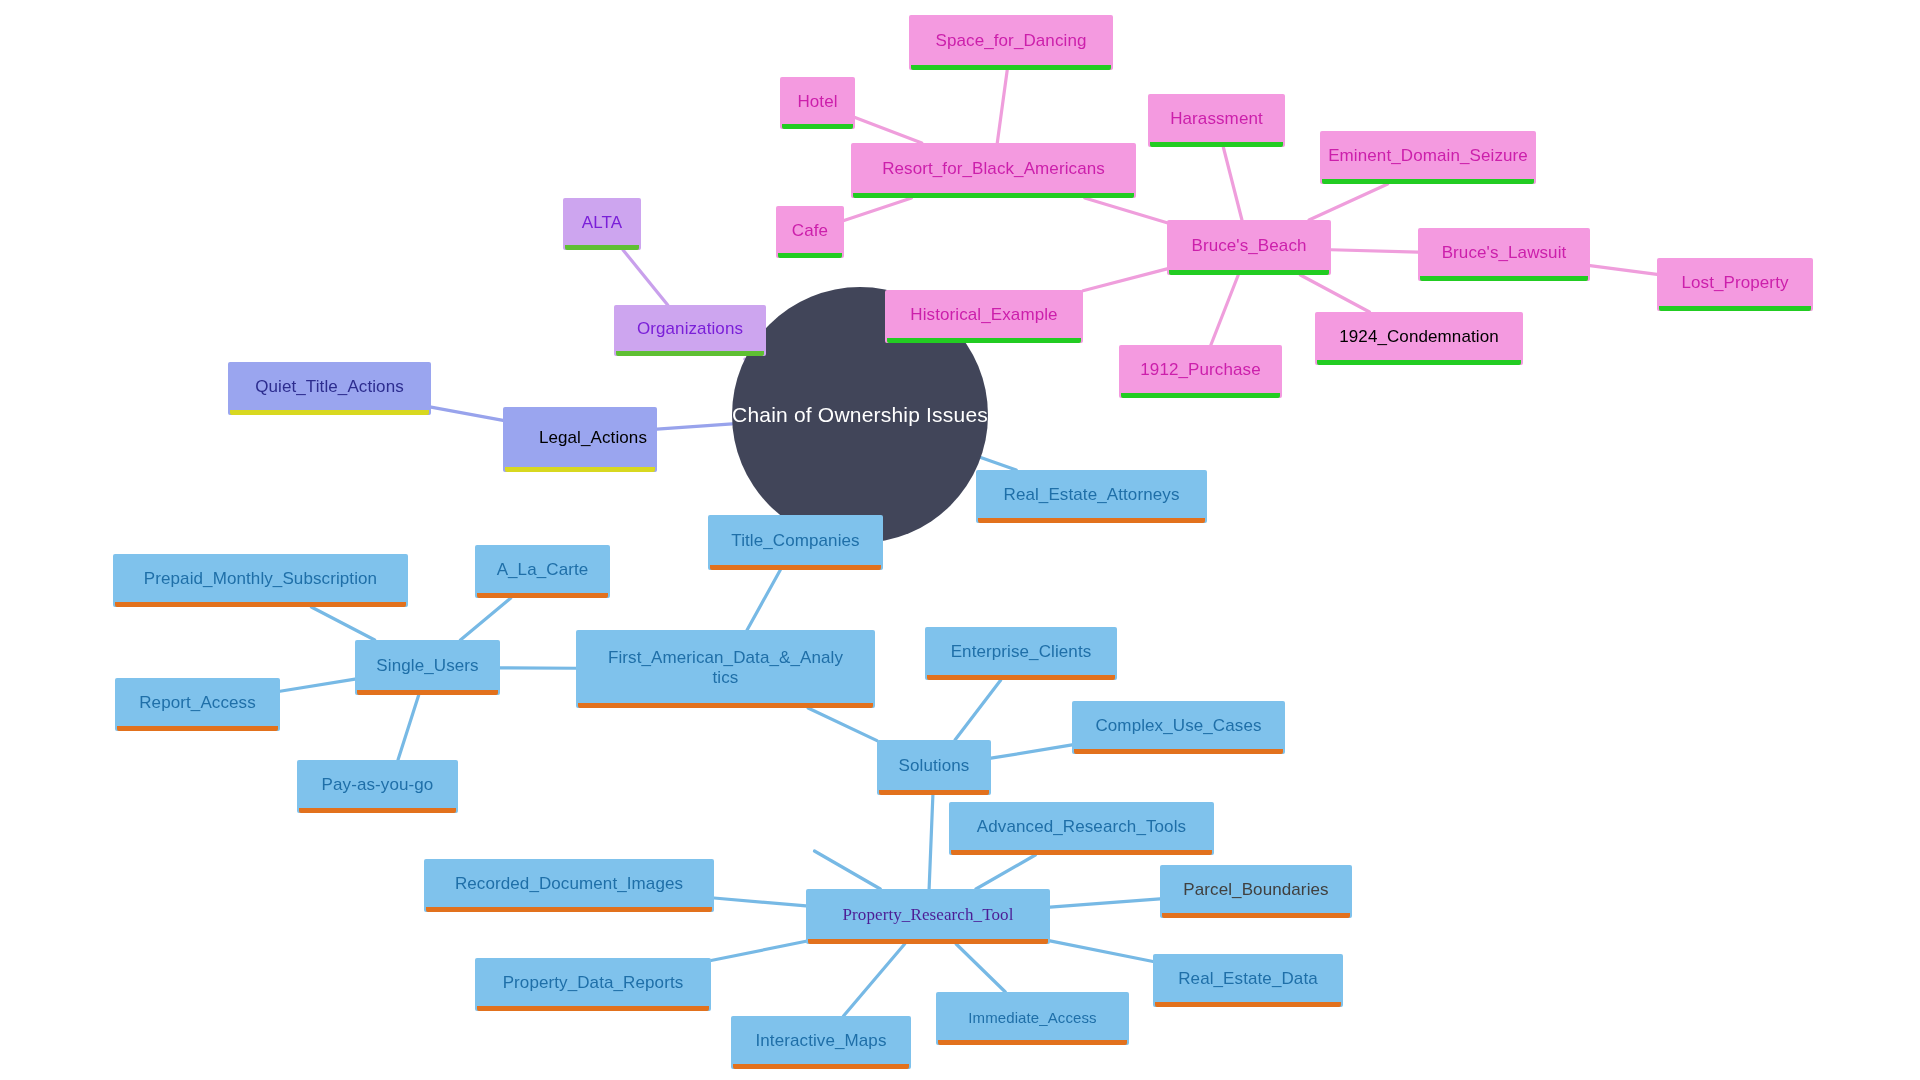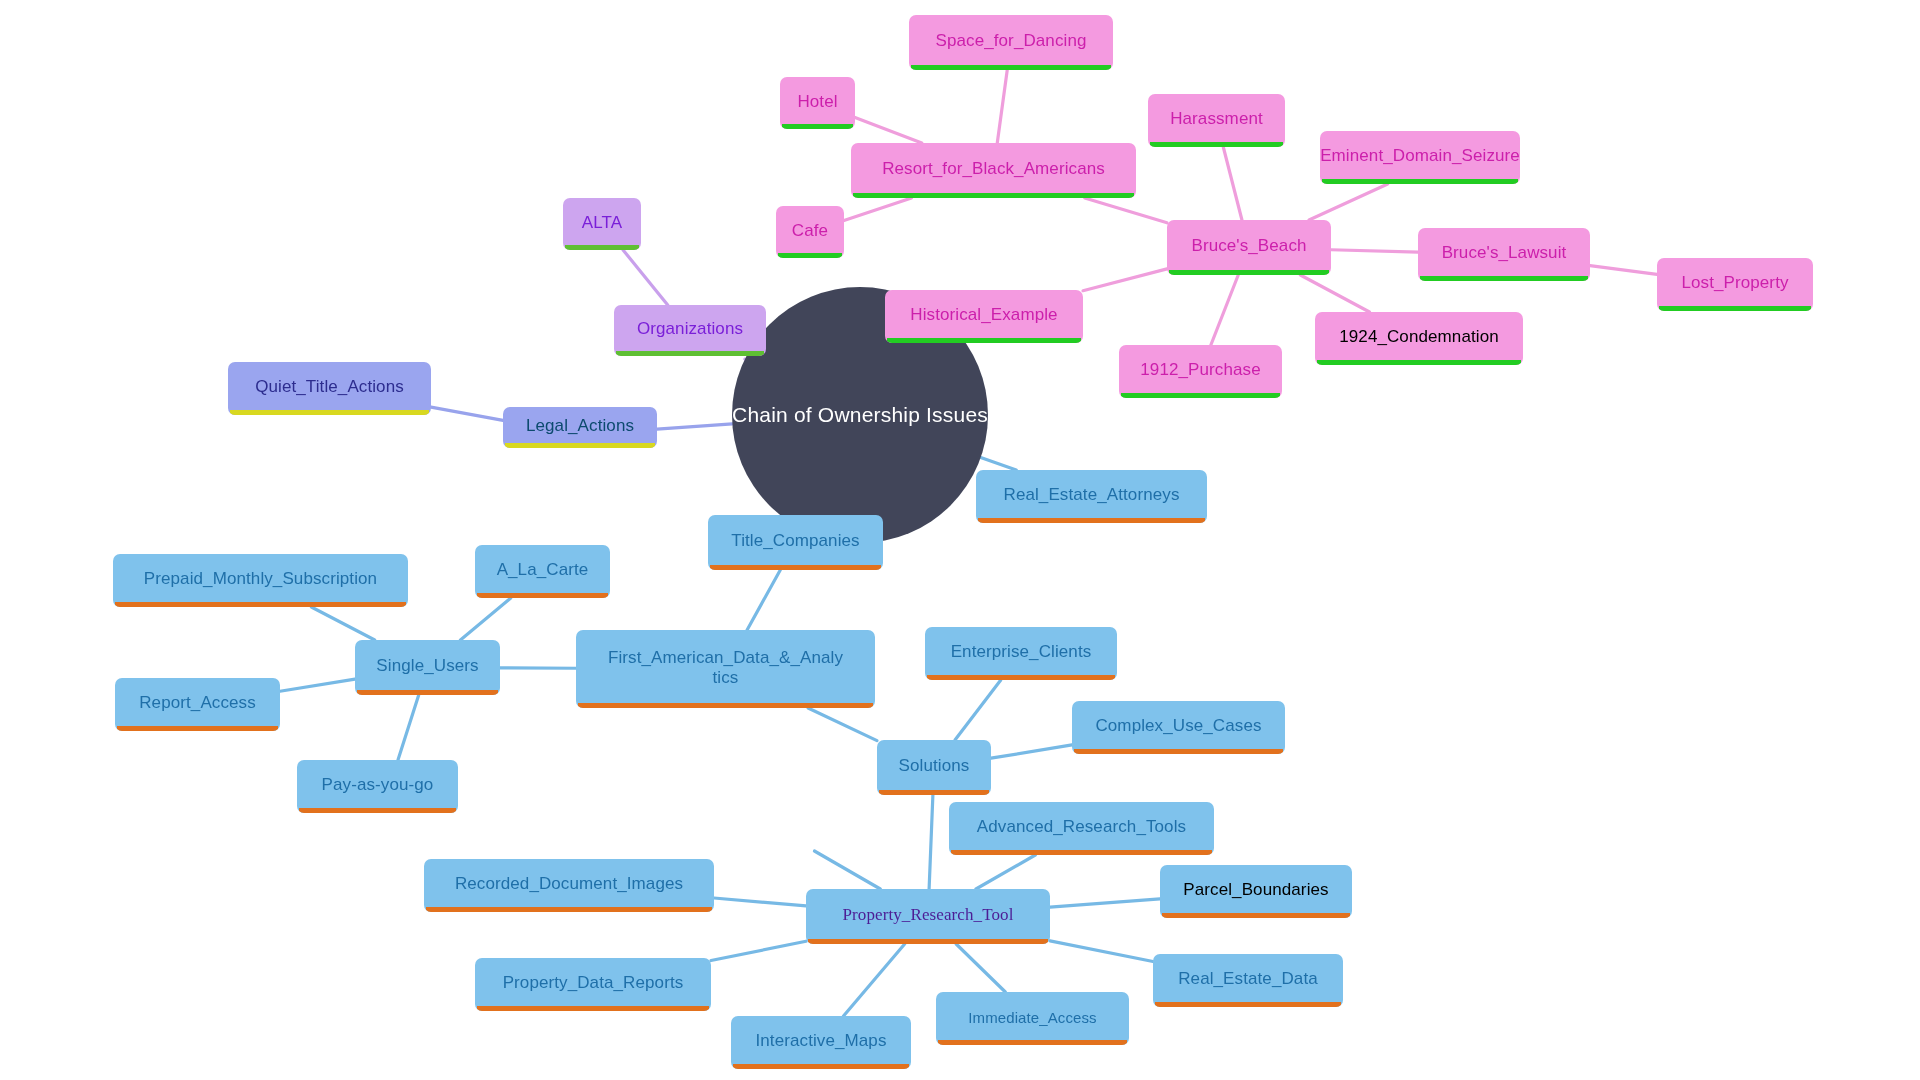--- a/index.html
+++ b/index.html
@@ -32,21 +32,21 @@
     width: 1920px;
     height: 1080px;
   }
   .node {
     position: absolute;
     box-sizing: border-box;
     display: flex;
     align-items: center;
     justify-content: center;
     text-align: center;
-    border-radius: 7px;
+    border-radius: 2px;
     padding: 7px 10px 9px 10px;
     line-height: 1.18;
     letter-spacing: 0.1px;
     white-space: pre-line;
     overflow: hidden;
   }
   .node .underline {
     position: absolute;
     left: 2px;
     right: 2px;
@@ -114,45 +114,45 @@
     </svg>
   <div id="node-layer">
     <div class="root-node" id="root-node" style="left: 732px; top: 287px; width: 256px; height: 256px; background: rgb(65, 69, 89); color: rgb(255, 255, 255); font-size: 21px;">
       <span>Chain of Ownership Issues</span>
     </div>
   <div class="node" style="left: 909px; top: 15px; width: 204px; height: 55px; background: rgb(244, 154, 224); color: rgb(204, 31, 171); font-size: 17px;"><span class="node-label">Space_for_Dancing</span><span class="underline" style="background: rgb(34, 204, 34);"></span></div>
       <div class="node" style="left: 780px; top: 77px; width: 75px; height: 52px; background: rgb(244, 154, 224); color: rgb(204, 31, 171); font-size: 17px;"><span class="node-label">Hotel</span><span class="underline" style="background: rgb(34, 204, 34);"></span></div>
       <div class="node" style="left: 851px; top: 143px; width: 285px; height: 55px; background: rgb(244, 154, 224); color: rgb(204, 31, 171); font-size: 17px;"><span class="node-label">Resort_for_Black_Americans</span><span class="underline" style="background: rgb(34, 204, 34);"></span></div>
       <div class="node" style="left: 776px; top: 206px; width: 68px; height: 52px; background: rgb(244, 154, 224); color: rgb(204, 31, 171); font-size: 17px;"><span class="node-label">Cafe</span><span class="underline" style="background: rgb(34, 204, 34);"></span></div>
       <div class="node" style="left: 1148px; top: 94px; width: 137px; height: 53px; background: rgb(244, 154, 224); color: rgb(204, 31, 171); font-size: 17px;"><span class="node-label">Harassment</span><span class="underline" style="background: rgb(34, 204, 34);"></span></div>
-      <div class="node" style="left: 1320px; top: 131px; width: 200px; height: 53px; background: rgb(244, 154, 224); color: rgb(204, 31, 171); font-size: 17px; text-align: center;"><span class="node-label">Eminent_Domain_Seizure</span><span class="underline" style="background: rgb(34, 204, 34);"></span></div>
+      <div class="node" style="left: 1320px; top: 131px; width: 216px; height: 53px; background: rgb(244, 154, 224); color: rgb(204, 31, 171); font-size: 17px; text-align: center;"><span class="node-label">Eminent_Domain_Seizure</span><span class="underline" style="background: rgb(34, 204, 34);"></span></div>
       <div class="node" style="left: 1167px; top: 220px; width: 164px; height: 55px; background: rgb(244, 154, 224); color: rgb(204, 31, 171); font-size: 17px;"><span class="node-label">Bruce's_Beach</span><span class="underline" style="background: rgb(34, 204, 34);"></span></div>
       <div class="node" style="left: 1418px; top: 228px; width: 172px; height: 53px; background: rgb(244, 154, 224); color: rgb(204, 31, 171); font-size: 17px;"><span class="node-label">Bruce's_Lawsuit</span><span class="underline" style="background: rgb(34, 204, 34);"></span></div>
       <div class="node" style="left: 1657px; top: 258px; width: 156px; height: 53px; background: rgb(244, 154, 224); color: rgb(204, 31, 171); font-size: 17px;"><span class="node-label">Lost_Property</span><span class="underline" style="background: rgb(34, 204, 34);"></span></div>
       <div class="node" style="left: 1315px; top: 312px; width: 208px; height: 53px; background: rgb(244, 154, 224); color: #000000; font-size: 17px; text-align: center;"><span class="node-label">1924_Condemnation</span><span class="underline" style="background: rgb(34, 204, 34);"></span></div>
       <div class="node" style="left: 1119px; top: 345px; width: 163px; height: 53px; background: rgb(244, 154, 224); color: rgb(204, 31, 171); font-size: 17px;"><span class="node-label">1912_Purchase</span><span class="underline" style="background: rgb(34, 204, 34);"></span></div>
       <div class="node" style="left: 885px; top: 290px; width: 198px; height: 53px; background: rgb(244, 154, 224); color: rgb(204, 31, 171); font-size: 17px;"><span class="node-label">Historical_Example</span><span class="underline" style="background: rgb(34, 204, 34);"></span></div>
       <div class="node" style="left: 563px; top: 198px; width: 78px; height: 52px; background: rgb(205, 165, 239); color: rgb(122, 31, 216); font-size: 17px;"><span class="node-label">ALTA</span><span class="underline" style="background: rgb(95, 191, 51);"></span></div>
       <div class="node" style="left: 614px; top: 305px; width: 152px; height: 51px; background: rgb(205, 165, 239); color: rgb(122, 31, 216); font-size: 17px;"><span class="node-label">Organizations</span><span class="underline" style="background: rgb(95, 191, 51);"></span></div>
       <div class="node" style="left: 228px; top: 362px; width: 203px; height: 53px; background: rgb(154, 165, 239); color: rgb(45, 45, 143); font-size: 17px; align-items: center;"><span class="node-label">Quiet_Title_Actions</span><span class="underline" style="background: rgb(216, 216, 32);"></span></div>
-      <div class="node" style="left: 503px; top: 407px; width: 154px; height: 41px; background: rgb(154, 165, 239); color: #0c4a6e; font-size: 17px;"><span class="node-label">Legal_Actions</span><span class="underline" style="background: rgb(216, 216, 32);"></span></div>
+      <div class="node" style="left: 503px; top: 407px; width: 154px; height: 65px; background: rgb(154, 165, 239); color: #000000; font-size: 17px; justify-content: flex-end;"><span class="node-label">Legal_Actions</span><span class="underline" style="background: rgb(216, 216, 32);"></span></div>
       <div class="node" style="left: 976px; top: 470px; width: 231px; height: 53px; background: rgb(127, 194, 236); color: rgb(31, 111, 168); font-size: 17px;"><span class="node-label">Real_Estate_Attorneys</span><span class="underline" style="background: rgb(226, 113, 29);"></span></div>
       <div class="node" style="left: 708px; top: 515px; width: 175px; height: 55px; background: rgb(127, 194, 236); color: rgb(31, 111, 168); font-size: 17px;"><span class="node-label">Title_Companies</span><span class="underline" style="background: rgb(226, 113, 29);"></span></div>
       <div class="node" style="left: 113px; top: 554px; width: 295px; height: 53px; background: rgb(127, 194, 236); color: rgb(31, 111, 168); font-size: 17px;"><span class="node-label">Prepaid_Monthly_Subscription</span><span class="underline" style="background: rgb(226, 113, 29);"></span></div>
       <div class="node" style="left: 475px; top: 545px; width: 135px; height: 53px; background: rgb(127, 194, 236); color: rgb(31, 111, 168); font-size: 17px;"><span class="node-label">A_La_Carte</span><span class="underline" style="background: rgb(226, 113, 29);"></span></div>
       <div class="node" style="left: 355px; top: 640px; width: 145px; height: 55px; background: rgb(127, 194, 236); color: rgb(31, 111, 168); font-size: 17px;"><span class="node-label">Single_Users</span><span class="underline" style="background: rgb(226, 113, 29);"></span></div>
       <div class="node" style="left: 576px; top: 630px; width: 299px; height: 78px; background: rgb(127, 194, 236); color: rgb(31, 111, 168); font-size: 17px;"><span class="node-label">First_American_Data_&amp;_Analy
 tics</span><span class="underline" style="background: rgb(226, 113, 29);"></span></div>
       <div class="node" style="left: 925px; top: 627px; width: 192px; height: 53px; background: rgb(127, 194, 236); color: rgb(31, 111, 168); font-size: 17px;"><span class="node-label">Enterprise_Clients</span><span class="underline" style="background: rgb(226, 113, 29);"></span></div>
       <div class="node" style="left: 1072px; top: 701px; width: 213px; height: 53px; background: rgb(127, 194, 236); color: rgb(31, 111, 168); font-size: 17px;"><span class="node-label">Complex_Use_Cases</span><span class="underline" style="background: rgb(226, 113, 29);"></span></div>
       <div class="node" style="left: 115px; top: 678px; width: 165px; height: 53px; background: rgb(127, 194, 236); color: rgb(31, 111, 168); font-size: 17px;"><span class="node-label">Report_Access</span><span class="underline" style="background: rgb(226, 113, 29);"></span></div>
       <div class="node" style="left: 877px; top: 740px; width: 114px; height: 55px; background: rgb(127, 194, 236); color: rgb(31, 111, 168); font-size: 17px;"><span class="node-label">Solutions</span><span class="underline" style="background: rgb(226, 113, 29);"></span></div>
       <div class="node" style="left: 297px; top: 760px; width: 161px; height: 53px; background: rgb(127, 194, 236); color: rgb(31, 111, 168); font-size: 17px;"><span class="node-label">Pay-as-you-go</span><span class="underline" style="background: rgb(226, 113, 29);"></span></div>
       <div class="node" style="left: 949px; top: 802px; width: 265px; height: 53px; background: rgb(127, 194, 236); color: rgb(31, 111, 168); font-size: 17px;"><span class="node-label">Advanced_Research_Tools</span><span class="underline" style="background: rgb(226, 113, 29);"></span></div>
       <div class="node" style="left: 424px; top: 859px; width: 290px; height: 53px; background: rgb(127, 194, 236); color: rgb(31, 111, 168); font-size: 17px;"><span class="node-label">Recorded_Document_Images</span><span class="underline" style="background: rgb(226, 113, 29);"></span></div>
-      <div class="node" style="left: 1160px; top: 865px; width: 192px; height: 53px; background: rgb(127, 194, 236); color: #000000; font-size: 17px;"><span class="node-label">Parcel_Boundaries</span><span class="underline" style="background: rgb(226, 113, 29);"></span></div>
+      <div class="node" style="left: 1160px; top: 865px; width: 192px; height: 53px; background: rgb(127, 194, 236); color: #404040; font-size: 17px;"><span class="node-label">Parcel_Boundaries</span><span class="underline" style="background: rgb(226, 113, 29);"></span></div>
       <div class="node" style="left: 806px; top: 889px; width: 244px; height: 55px; background: rgb(127, 194, 236); color: #4c1d95; font-size: 17px; font-family: Liberation Serif, serif;"><span class="node-label">Property_Research_Tool</span><span class="underline" style="background: rgb(226, 113, 29);"></span></div>
       <div class="node" style="left: 1153px; top: 954px; width: 190px; height: 53px; background: rgb(127, 194, 236); color: rgb(31, 111, 168); font-size: 17px;"><span class="node-label">Real_Estate_Data</span><span class="underline" style="background: rgb(226, 113, 29);"></span></div>
       <div class="node" style="left: 475px; top: 958px; width: 236px; height: 53px; background: rgb(127, 194, 236); color: rgb(31, 111, 168); font-size: 17px;"><span class="node-label">Property_Data_Reports</span><span class="underline" style="background: rgb(226, 113, 29);"></span></div>
       <div class="node" style="left: 936px; top: 992px; width: 193px; height: 53px; background: rgb(127, 194, 236); color: rgb(31, 111, 168); font-size: 15px;"><span class="node-label">Immediate_Access</span><span class="underline" style="background: rgb(226, 113, 29);"></span></div>
       <div class="node" style="left: 731px; top: 1016px; width: 180px; height: 53px; background: rgb(127, 194, 236); color: rgb(31, 111, 168); font-size: 17px;"><span class="node-label">Interactive_Maps</span><span class="underline" style="background: rgb(226, 113, 29);"></span></div>
     </div>
 </div>
 
 </body></html>

